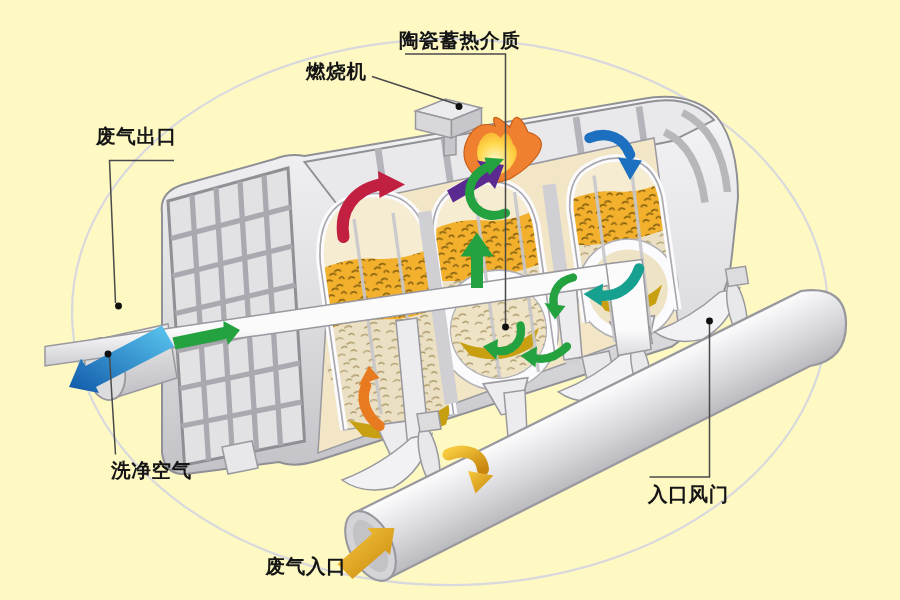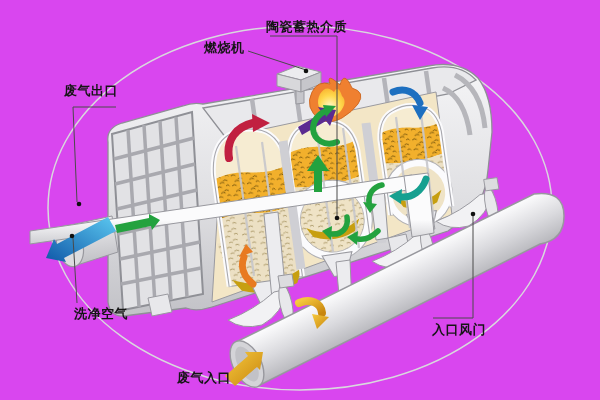--- a/index.html
+++ b/index.html
@@ -1,16 +1,16 @@
 <!DOCTYPE html>
 <html><head>
 <meta charset="utf-8">
 <style>
   html,body{margin:0;padding:0;background:#ffffff;}
-  .stage{position:relative;width:600px;height:400px;background:#d946ef;overflow:hidden;font-family:"Liberation Sans","DejaVu Sans",sans-serif;}
+  .stage{position:relative;width:600px;height:400px;background:#fef9c3;overflow:hidden;font-family:"Liberation Sans","DejaVu Sans",sans-serif;}
   svg{display:block;}
   .lbl{font-family:"Liberation Sans","DejaVu Sans",sans-serif;font-size:13px;font-weight:700;fill:#151515;letter-spacing:0.5px;}
   .leader{stroke:#4a4a4a;stroke-width:1;fill:none;}
   .dot{fill:#101010;}
   .metal{stroke:#8f9096;stroke-width:1.3;}
   .thin{stroke:#98989e;stroke-width:1;}
 </style>
 </head>
 <body>
 

